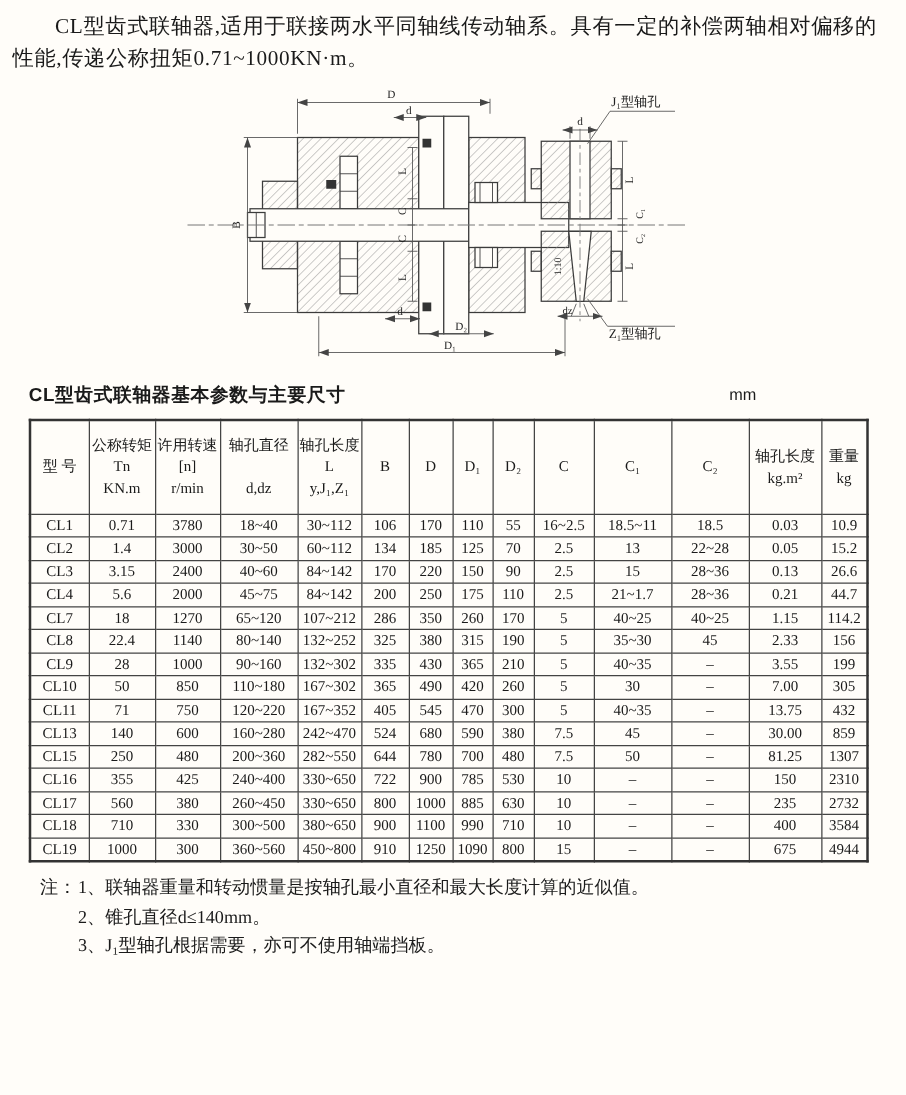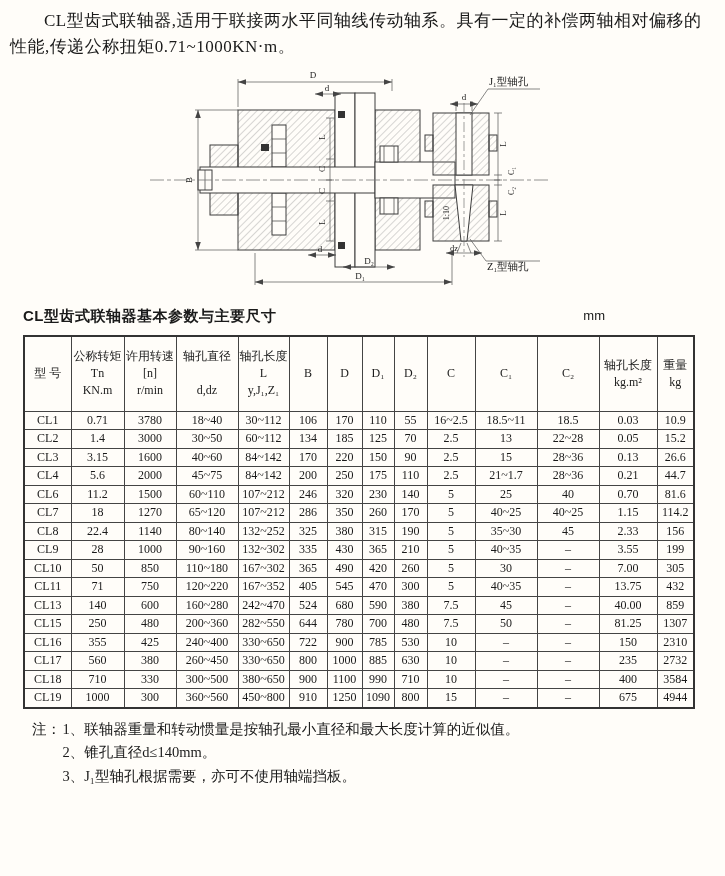--- a/index.html
+++ b/index.html
@@ -305,21 +305,21 @@
         <td>70</td>
         <td>2.5</td>
         <td>13</td>
         <td>22~28</td>
         <td>0.05</td>
         <td>15.2</td>
       </tr>
       <tr>
         <td>CL3</td>
         <td>3.15</td>
-        <td>1600</td>
+        <td>2400</td>
         <td>40~60</td>
         <td>84~142</td>
         <td>170</td>
         <td>220</td>
         <td>150</td>
         <td>90</td>
         <td>2.5</td>
         <td>15</td>
         <td>28~36</td>
         <td>0.13</td>
@@ -335,36 +335,20 @@
         <td>250</td>
         <td>175</td>
         <td>110</td>
         <td>2.5</td>
         <td>21~1.7</td>
         <td>28~36</td>
         <td>0.21</td>
         <td>44.7</td>
       </tr>
       <tr>
-        <td>CL6</td>
-        <td>11.2</td>
-        <td>1500</td>
-        <td>60~110</td>
-        <td>107~212</td>
-        <td>246</td>
-        <td>320</td>
-        <td>230</td>
-        <td>140</td>
-        <td>5</td>
-        <td>25</td>
-        <td>40</td>
-        <td>0.70</td>
-        <td>81.6</td>
-      </tr>
-      <tr>
         <td>CL7</td>
         <td>18</td>
         <td>1270</td>
         <td>65~120</td>
         <td>107~212</td>
         <td>286</td>
         <td>350</td>
         <td>260</td>
         <td>170</td>
         <td>5</td>
@@ -443,21 +427,21 @@
         <td>600</td>
         <td>160~280</td>
         <td>242~470</td>
         <td>524</td>
         <td>680</td>
         <td>590</td>
         <td>380</td>
         <td>7.5</td>
         <td>45</td>
         <td>–</td>
-        <td>40.00</td>
+        <td>30.00</td>
         <td>859</td>
       </tr>
       <tr>
         <td>CL15</td>
         <td>250</td>
         <td>480</td>
         <td>200~360</td>
         <td>282~550</td>
         <td>644</td>
         <td>780</td>

